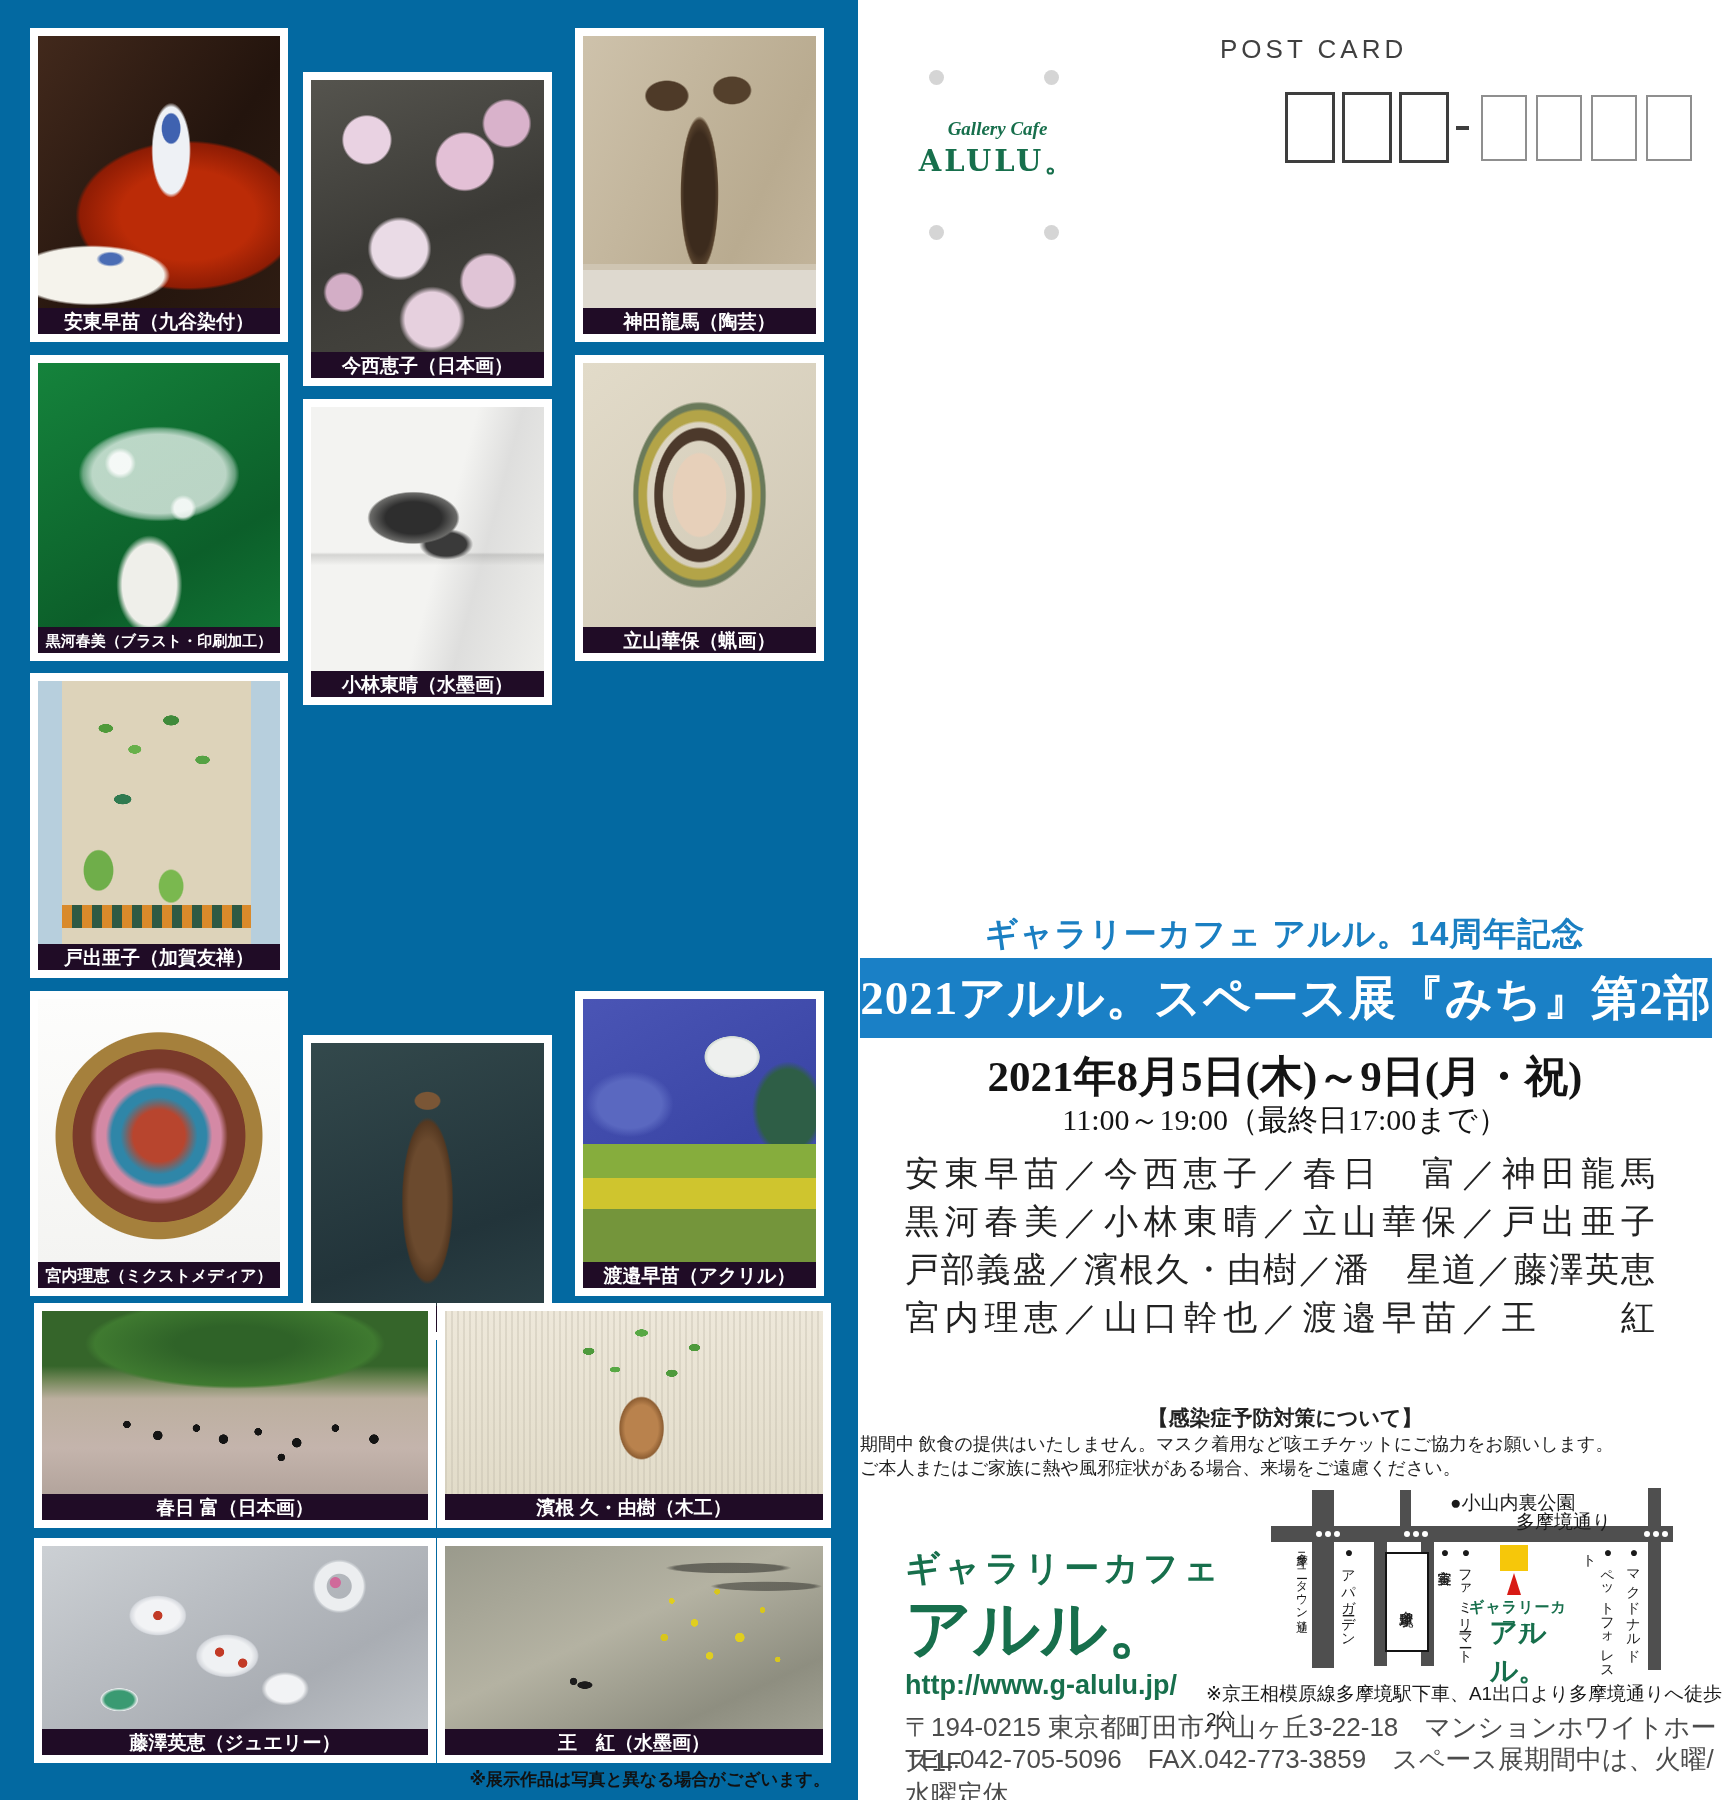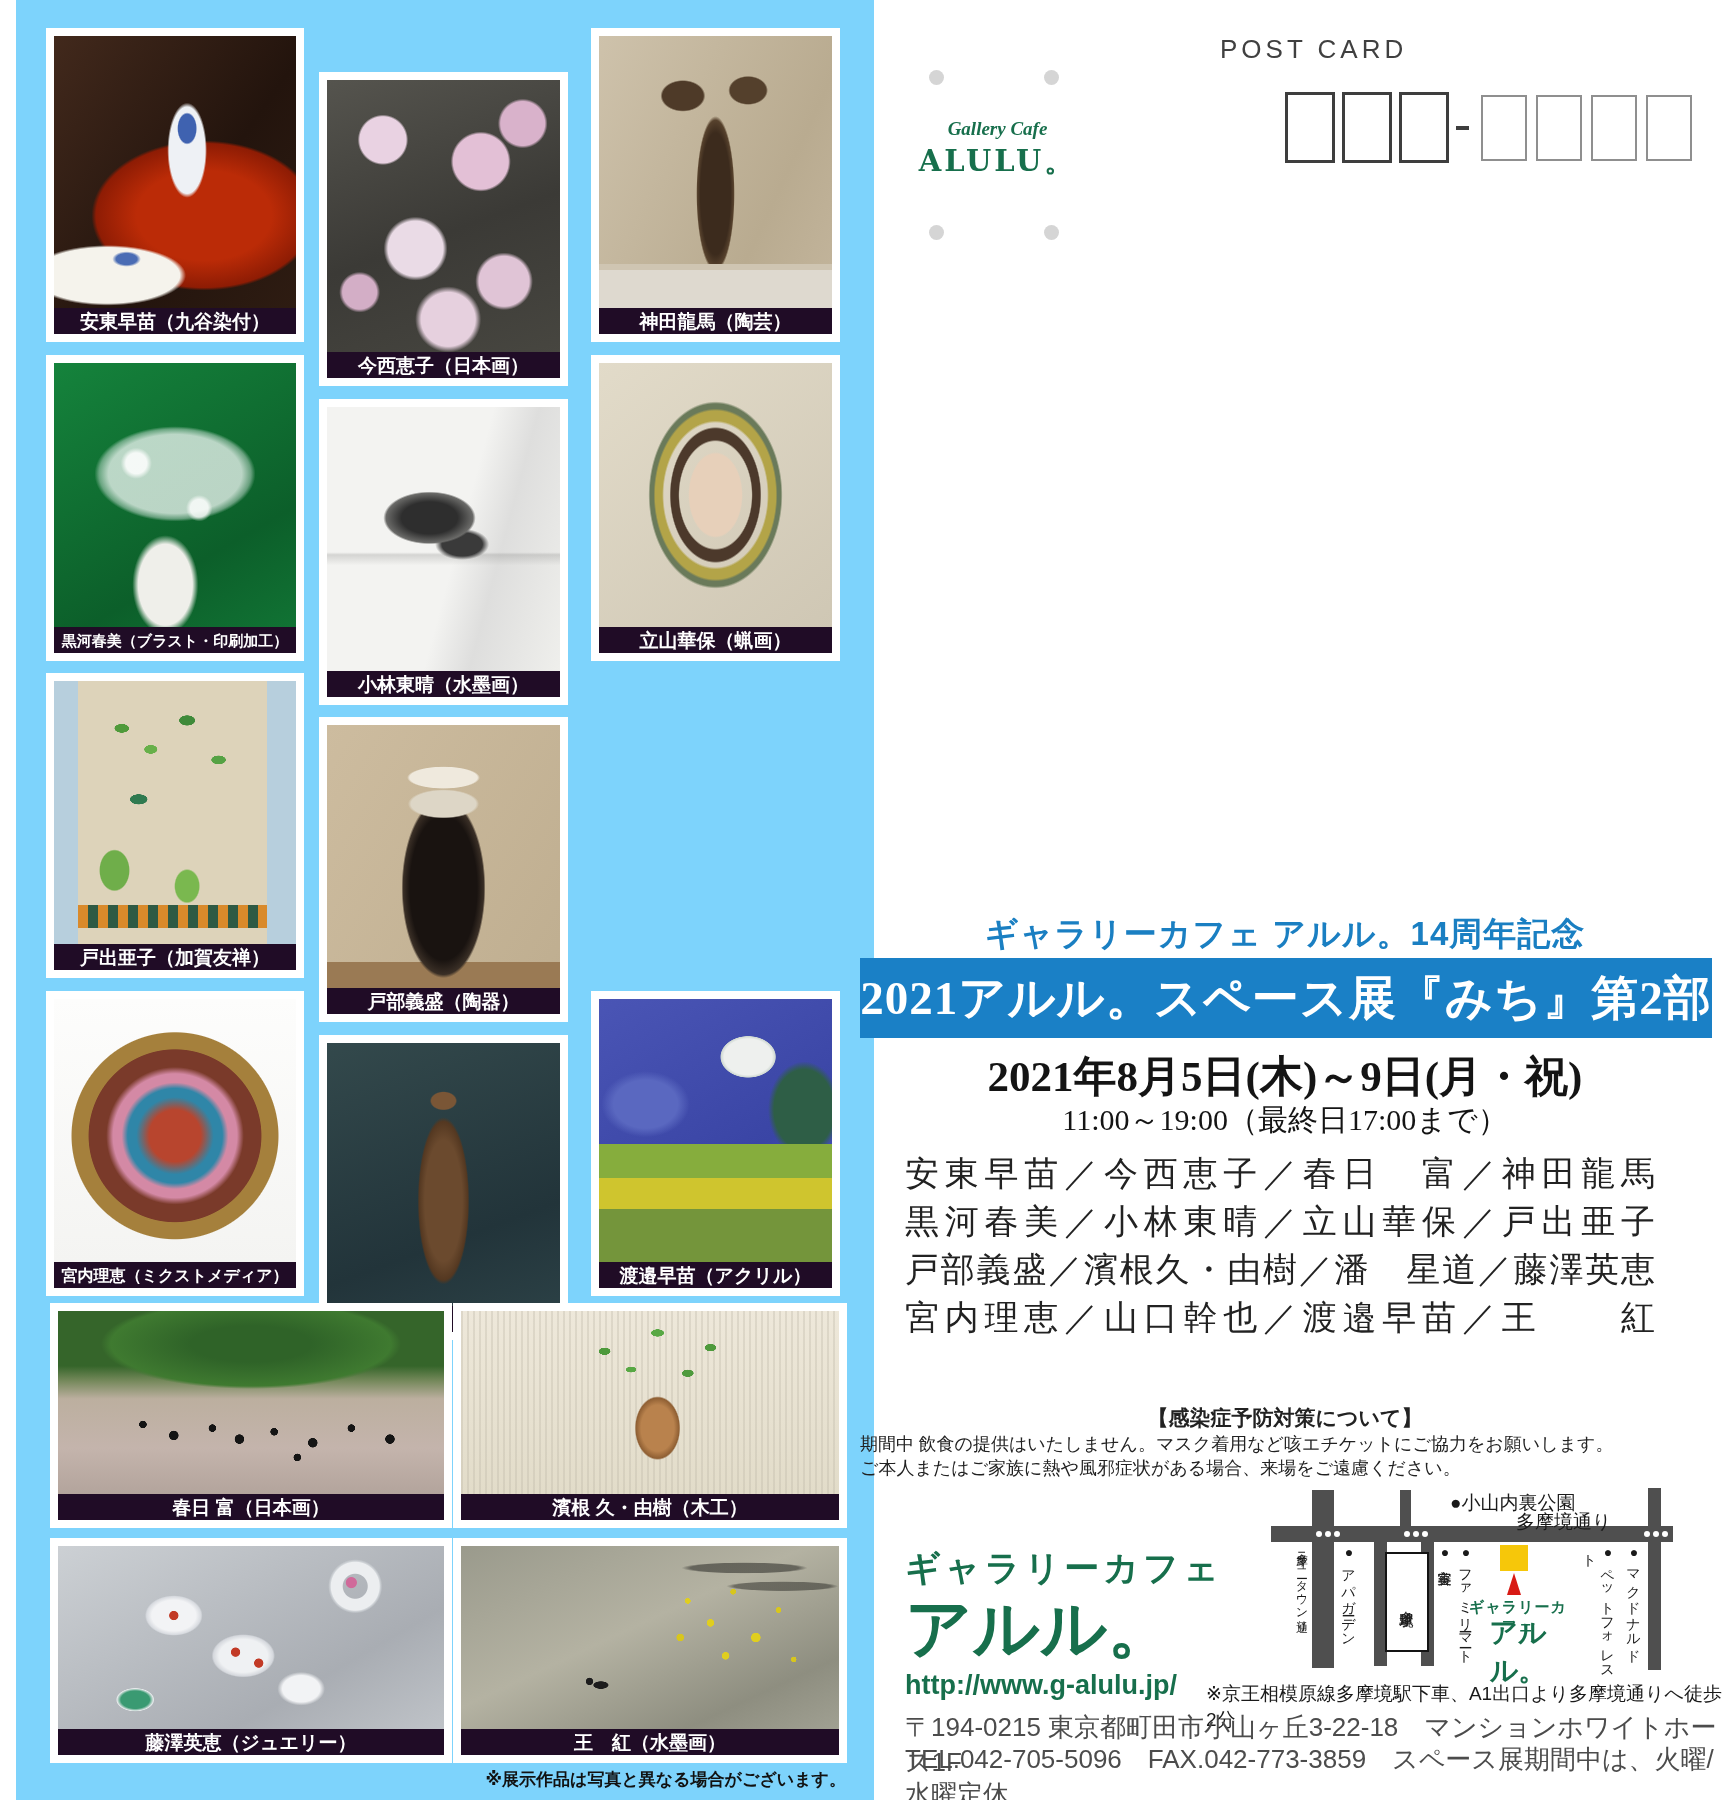--- a/index.html
+++ b/index.html
@@ -1,19 +1,19 @@
 <!DOCTYPE html>
 <html><head>
 <meta charset="utf-8">
 <style>
   html,body{margin:0;padding:0;background:#fff;}
   .page{position:relative;width:1722px;height:1800px;background:#ffffff;overflow:hidden;
         font-family:"Liberation Sans","DejaVu Sans",sans-serif;}
   
-  .left-panel{position:absolute;left:16px;top:0;width:858px;height:1800px;background:#7dd3fc;}
+  .left-panel{position:absolute;left:0;top:0;width:858px;height:1800px;background:#0369a1;}
   .tile{position:absolute;background:#ffffff;margin:0;}
   .tile .art{position:absolute;left:8px;right:8px;top:8px;bottom:34px;}
   .tile .cap{position:absolute;left:8px;right:8px;bottom:8px;height:26px;background:#200c26;
              color:#ffffff;font-weight:bold;font-size:19px;line-height:27px;text-align:center;
              white-space:nowrap;overflow:hidden;}
   .cap-sm{font-size:15px !important;}
   .cap-md{font-size:16px !important;}
   
   .r1{top:28px;height:314px;} .r2{top:355px;height:306px;} .r3{top:673px;height:305px;}
   .r4{top:991px;height:305px;} .r5{top:1303px;height:225px;} .r6{top:1538px;height:225px;}
@@ -227,24 +227,20 @@
     </figure>
     <figure class="tile r2 c3">
       <div class="art art6"></div>
       <figcaption class="cap">立山華保（蝋画）</figcaption>
     </figure>
 
     <figure class="tile r3 c1">
       <div class="art art7"></div>
       <figcaption class="cap">戸出亜子（加賀友禅）</figcaption>
     </figure>
-    <figure class="tile r3 c2">
-      <div class="art art8"></div>
-      <figcaption class="cap">戸部義盛（陶器）</figcaption>
-    </figure>
 
     <figure class="tile r4 c1">
       <div class="art art10"></div>
       <figcaption class="cap cap-md">宮内理恵（ミクストメディア）</figcaption>
     </figure>
     <figure class="tile r4 c2">
       <div class="art art11"></div>
       <figcaption class="cap">山口幹也（仏像）</figcaption>
     </figure>
     <figure class="tile r4 c3">

